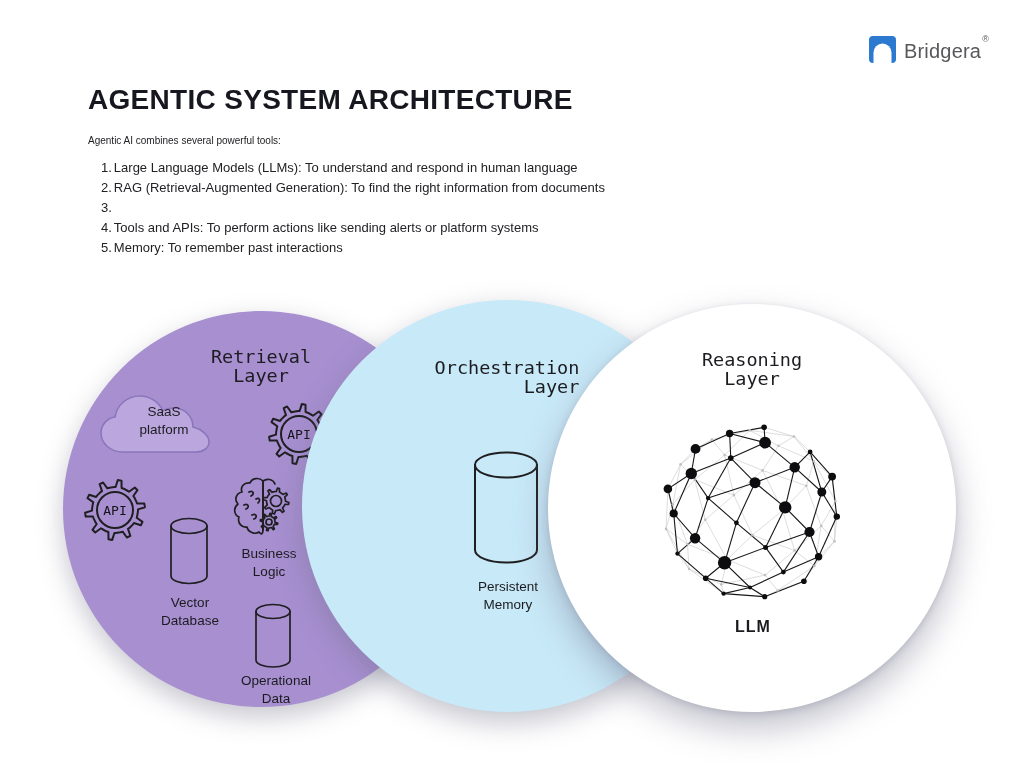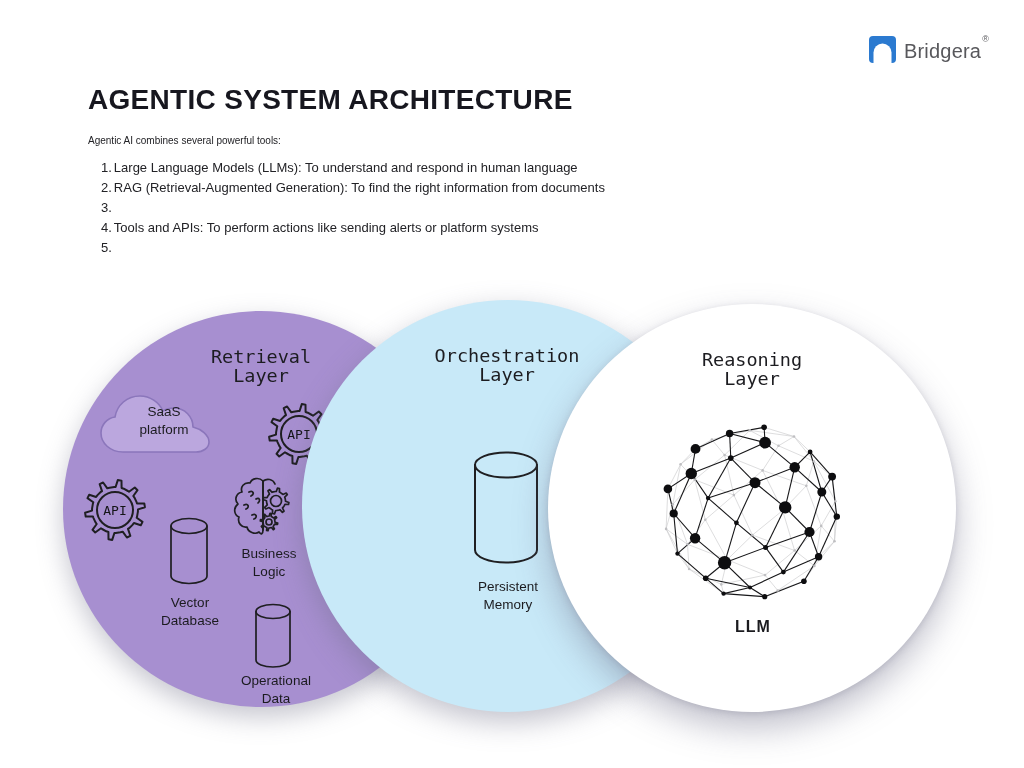--- a/index.html
+++ b/index.html
@@ -66,20 +66,21 @@
     </div>
     <div class="tool-item">
       <span class="tool-num">3.</span>
     </div>
     <div class="tool-item">
       <span class="tool-num">4.</span>
       <span>Tools and APIs: To perform actions like sending alerts or platform systems</span>
     </div>
     <div class="tool-item">
       <span class="tool-num">5.</span>
+      <span>Memory: To remember past interactions</span>
     </div>
   </div>
 
 <div class="circle c-retrieval" id="circ-retrieval" style="background: rgb(167, 143, 208);"></div>
 <div class="abs circle-title mono z2" style="left:261px;top:347px;">Retrieval
 Layer</div>
 
 <svg class="icon z2" style="left:97px;top:390px;" width="118" height="68" viewBox="0 0 118 68">
   <path id="cloud-path" d="M26,62 C13,62 4,53 4,43 C4,35 10,28 18,27 C20,15 30,6 43,6 C53,6 62,12 66,21 C69,19 73,18 77,18 C88,18 96,27 96,37 C104,39 112,45 112,52 C112,58 106,62 99,62 Z" fill="#bba7de" stroke="#8b76bb" stroke-width="1.6"></path>
 </svg>
@@ -119,21 +120,21 @@
 Database</div>
 
 <svg class="icon z2" style="left:252px;top:602px;" width="42" height="70" viewBox="0 0 42 70">
   <ellipse class="stroke-thin" cx="21" cy="9.5" rx="17" ry="7"></ellipse>
   <path class="stroke-thin" d="M4,9.5 L4,58 A17,7 0 0 0 38,58 L38,9.5"></path>
 </svg>
 <div class="abs mono-label z2" style="left:276px;top:672px;">Operational
 Data</div>
 
 <div class="circle c-orchestration" id="circ-orchestration" style="background: rgb(200, 233, 248);"></div>
-<div class="abs circle-title mono z4" style="left:507px;top:346px;">Orchestration
+<div class="abs circle-title mono z4" style="left:507px;top:358px;text-align:right;">Orchestration
 Layer</div>
 
 <svg class="icon z4" style="left:470px;top:450px;" width="72" height="118" viewBox="0 0 72 118">
   <ellipse class="stroke-dark" cx="36" cy="15" rx="31" ry="12.5"></ellipse>
   <path class="stroke-dark" d="M5,15 L5,100 A31,12.5 0 0 0 67,100 L67,15"></path>
 </svg>
 <div class="abs mono-label z4" style="left:508px;top:578px;">Persistent
 Memory</div>
 
 <div class="circle c-reasoning"></div>

